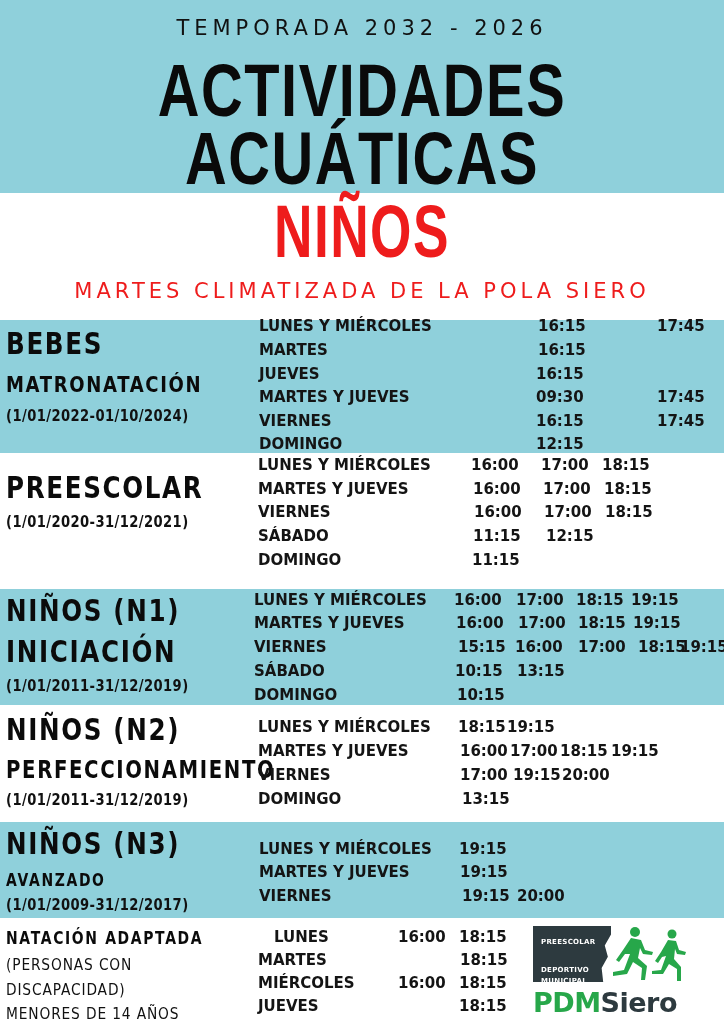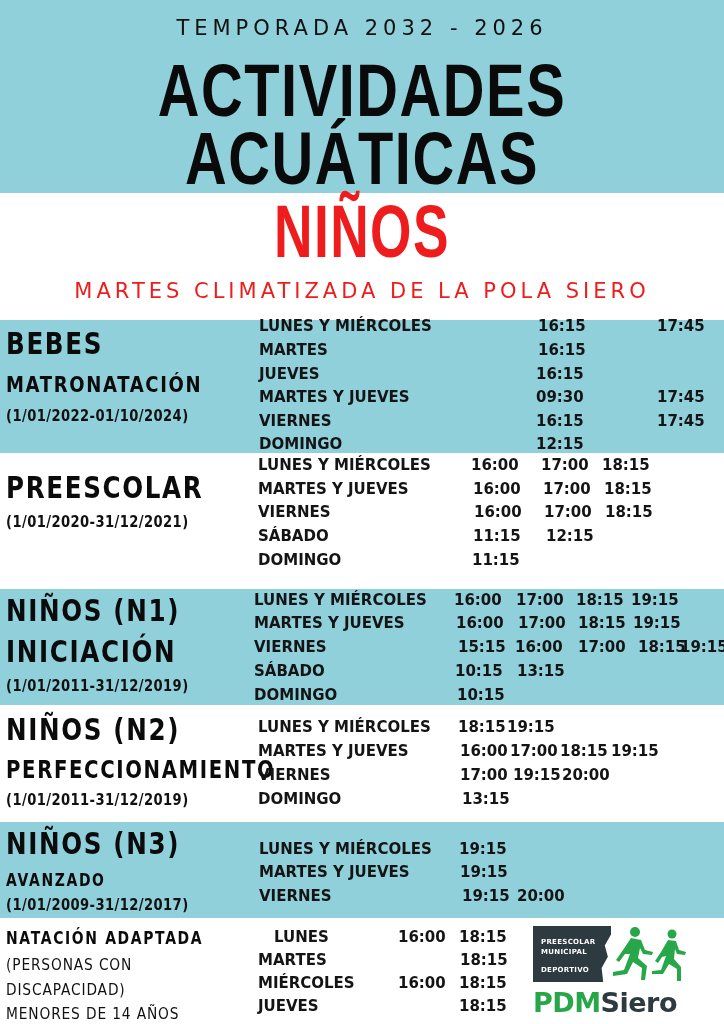--- a/index.html
+++ b/index.html
@@ -246,21 +246,21 @@
   <div class="row" style="top:997px;left:258px;">
     <span class="day" style="left:0;">JUEVES</span>
     <span style="left:201px;">18:15</span>
   </div>
 </div>
 
 <div class="logo">
   <div class="logo-box">
     <div style="top:12px;">PREESCOLAR</div>
     <div style="top:40px;">DEPORTIVO</div>
-    <div style="top:22px;">MUNICIPAL</div>
+    <div style="top:51px;">MUNICIPAL</div>
   </div>
   <svg width="90" height="60" viewBox="0 0 90 60" style="position:absolute;left:72px;top:-2px;">
     <g fill="#27a74a">
       <circle cx="30" cy="8" r="5"></circle>
       <path d="M26 14 L36 16 L40 26 L48 28 L47 31 L38 30 L35 24 L33 34 L42 42 L40 56 L36 56 L37 44 L28 38 L22 50 L8 52 L8 48 L19 46 L25 30 L20 30 L14 38 L11 36 L18 26 Z"></path>
       <circle cx="67" cy="10" r="4.5"></circle>
       <path d="M63 16 L71 17 L74 26 L81 28 L80 31 L72 30 L70 25 L69 35 L76 43 L76 57 L72 57 L72 45 L64 40 L58 50 L47 50 L47 47 L56 46 L61 32 L57 33 L53 39 L50 37 L56 28 Z"></path>
     </g>
   </svg>
   <div class="logo-text">

